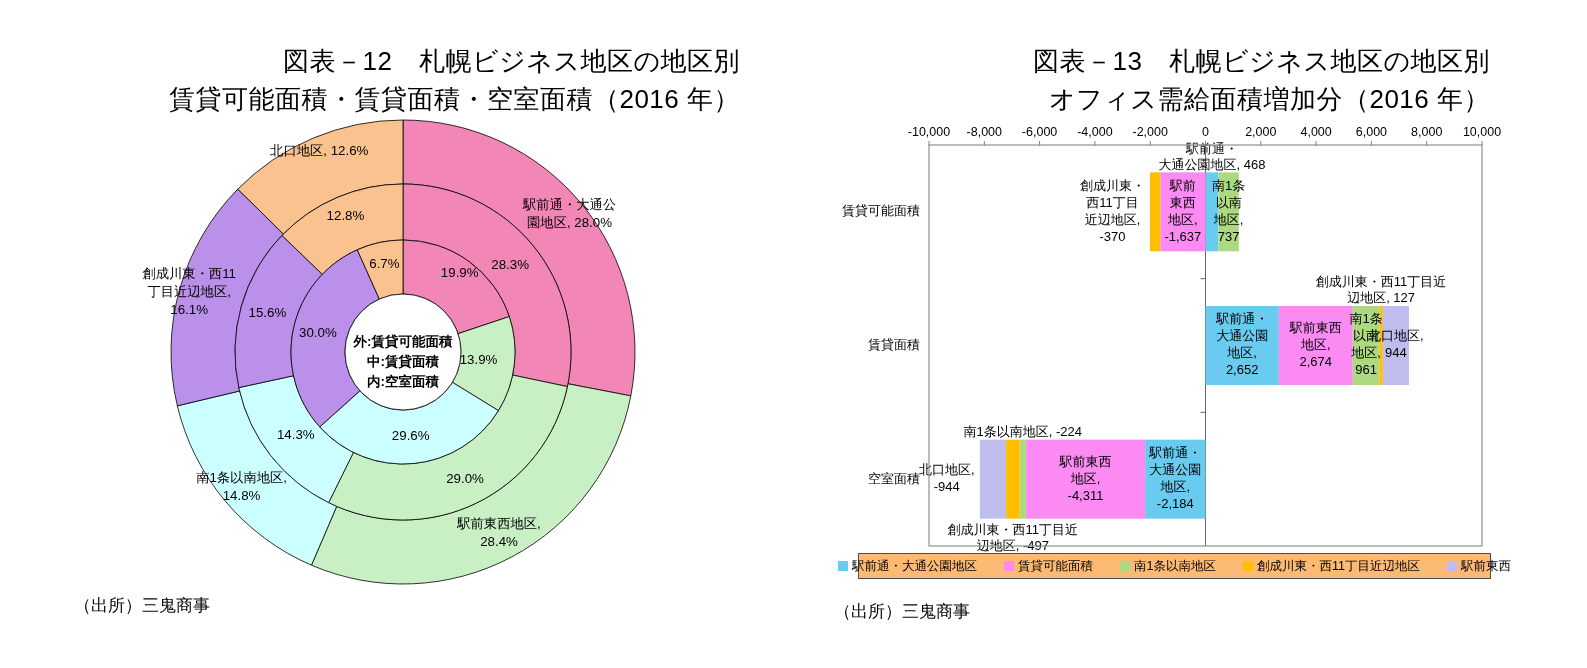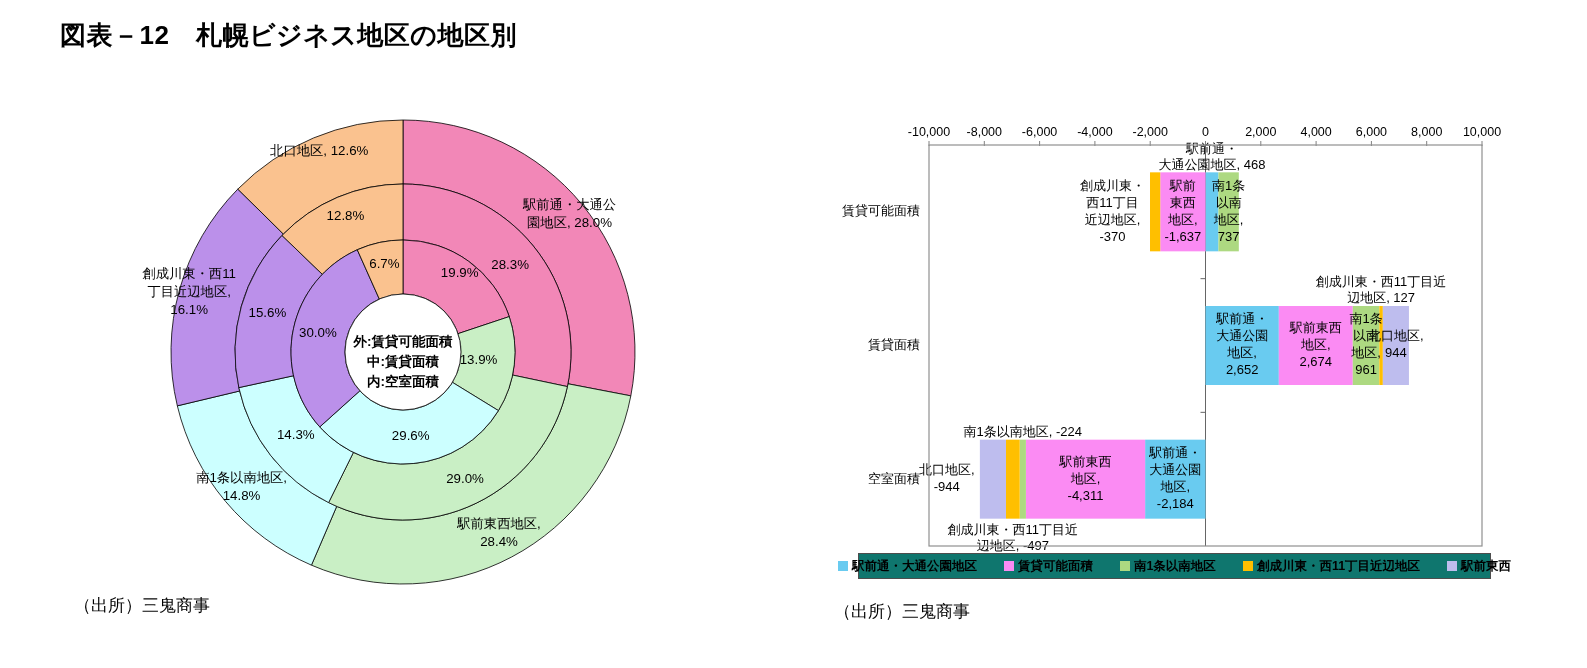--- a/index.html
+++ b/index.html
@@ -1,41 +1,46 @@
 <!DOCTYPE html>
 <html><head>
 <meta charset="utf-8">
 <style>
   html,body{margin:0;padding:0;background:#ffffff;}
   #canvas{
     position:relative;width:1587px;height:668px;background:#ffffff;overflow:hidden;
     font-family:"Liberation Sans","DejaVu Sans",sans-serif;color:#000;
   }
-  .fig-title{position:absolute;text-align:left;font-weight:bold;font-size:26px;line-height:38px;letter-spacing:0.5px;}
+  .fig-title{position:absolute;text-align:right;font-weight:normal;font-size:26px;line-height:38px;letter-spacing:0.5px;margin-top:26px;}
   #fig12-title{left:60px;top:16px;width:680px;}
   #fig13-title{left:858px;top:16px;width:632px;}
   .source{position:absolute;font-size:17px;margin-left:40px;}
   #fig12-source{left:34px;top:594px;}
   #fig13-source{left:794px;top:600px;}
   #chart-svg{position:absolute;left:0;top:0;}
   #legend{
     position:absolute;left:858px;top:553px;width:633px;height:26px;
-    border:1px solid #4d4d4d;background:#0f766e;box-sizing:border-box;
+    border:1px solid #4d4d4d;background:#fdba74;box-sizing:border-box;
     display:flex;align-items:center;justify-content:center;gap:27px;
-    font-size:12.5px;white-space:nowrap;font-weight:bold;
+    font-size:12.5px;white-space:nowrap;
   }
   .legend-item{display:flex;align-items:center;gap:4px;}
   .legend-swatch{display:inline-block;width:10px;height:10px;}
 </style>
 </head>
 <body>
 
 <div id="canvas">
   <div id="fig12-title" class="fig-title">
     <div>図表－12　札幌ビジネス地区の地区別</div>
+    <div>賃貸可能面積・賃貸面積・空室面積（2016 年）</div>
+  </div>
+  <div id="fig13-title" class="fig-title">
+    <div>図表－13　札幌ビジネス地区の地区別</div>
+    <div>オフィス需給面積増加分（2016 年）</div>
   </div>
 
   <svg id="chart-svg" width="1587" height="668">
     <g id="donut-group">
         <path d="M 403 120 A 232 232 0 0 1 630.8137315170216 395.8737248508766 L 567.968564201981 383.77062834028993 A 168 168 0 0 0 403 184 Z" fill="#F287B7" stroke="#000" stroke-width="0.8"></path>
         <text x="569.5520299429245" y="205.46301834818695" text-anchor="middle" dominant-baseline="middle" font-size="13.3" fill="#000" font-weight="normal">駅前通・大通公</text>
         <text x="569.5520299429245" y="223.46301834818695" text-anchor="middle" dominant-baseline="middle" font-size="13.3" fill="#000" font-weight="normal">園地区, 28.0%</text>
         <path d="M 630.8137315170216 395.8737248508766 A 232 232 0 0 1 311.4445633621298 565.1703591544775 L 336.701235538094 506.36474283600097 A 168 168 0 0 0 567.968564201981 383.77062834028993 Z" fill="#C9EFC5" stroke="#000" stroke-width="0.8"></path>
         <text x="499.0139099481955" y="524.1251752144351" text-anchor="middle" dominant-baseline="middle" font-size="13.3" fill="#000" font-weight="normal">駅前東西地区,</text>
         <text x="499.0139099481955" y="542.1251752144351" text-anchor="middle" dominant-baseline="middle" font-size="13.3" fill="#000" font-weight="normal">28.4%</text>

